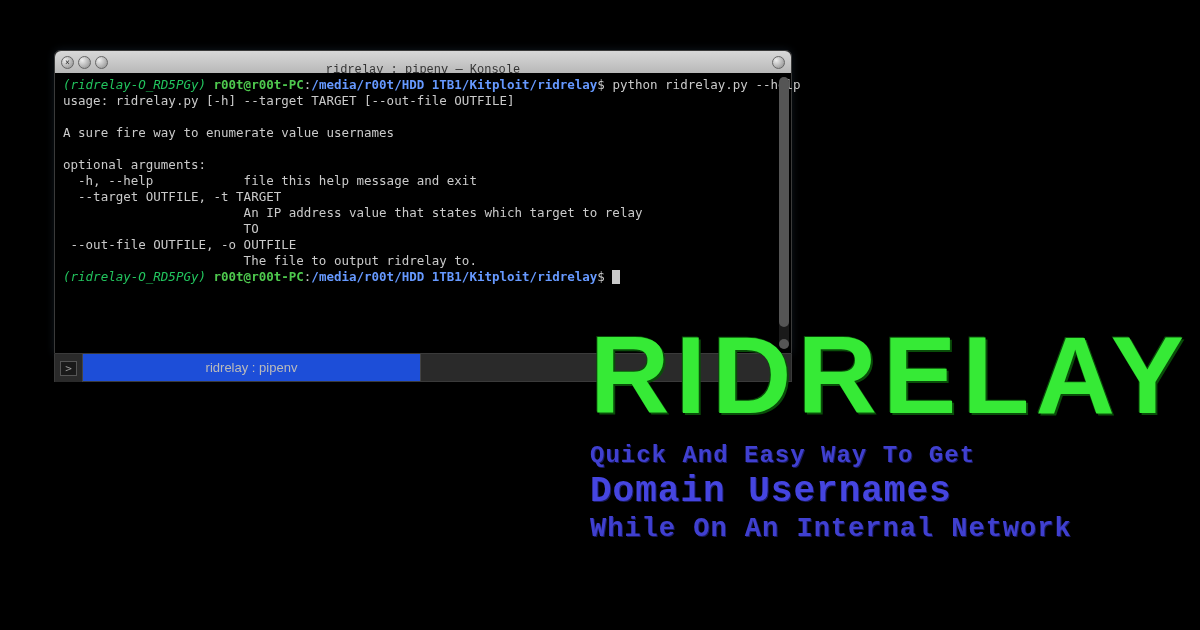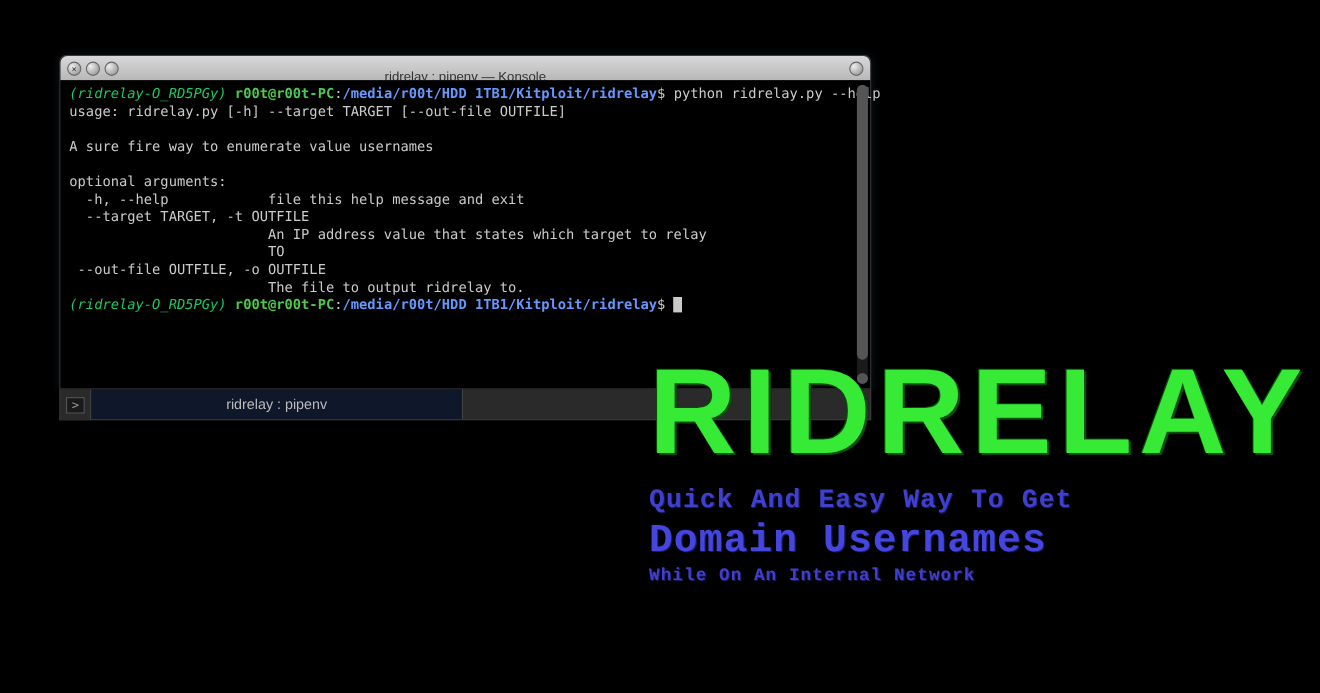--- a/index.html
+++ b/index.html
@@ -45,21 +45,21 @@
       align-items: center;
       justify-content: center;
       color: #333;
     }
     .titlebar-text {
       position: absolute;
       left: 50%;
       transform: translateX(-50%);
       font-size: 12px;
       color: #333;
-      font-family: Liberation Sans, sans-serif;
+      font-family: Liberation Mono, monospace;
       margin-top: 16px;
     }
     .right-btn {
       position: absolute;
       right: 6px;
       width: 13px;
       height: 13px;
       border-radius: 50%;
       background: radial-gradient(circle at 30% 30%, #eee, #888);
       border: 1px solid #666;
@@ -141,21 +141,21 @@
       background: #1a1a1a;
     }
     .tab-label {
       flex: 0 0 338px;
       display: flex;
       align-items: center;
       justify-content: center;
       color: #bbb;
       font-size: 13px;
       font-family: sans-serif;
-      background: #0f172a;
+      background: #1d4ed8;
       border-right: 1px solid #444;
     }
     .tab-rest {
       flex: 1;
       background: #2a2a2a;
     }
     .promo {
       position: absolute;
       right: 50px;
       top: 320px;
@@ -185,21 +185,21 @@
       color: #4545e0;
       font-size: 36px;
       letter-spacing: 1px;
       font-weight: bold;
       margin-top: 2px;
       text-shadow: 1px 1px 0 #1a1a60;
     }
     .promo-bot {
       font-family: 'Courier New', monospace;
       color: #4040d0;
-      font-size: 16px;
+      font-size: 27px;
       letter-spacing: 1px;
       font-weight: bold;
       margin-top: 2px;
       text-shadow: 1px 1px 0 #1a1a60;
     }
   </style>
 </head>
 <body>
 
 <div class="terminal">
@@ -212,21 +212,21 @@
     <div class="titlebar-text">ridrelay : pipenv — Konsole</div>
     <div class="right-btn"></div>
   </div>
   <div class="term-body"><span class="venv">(ridrelay-O_RD5PGy) </span><span class="user">r00t@r00t-PC</span><span class="colon">:</span><span class="path">/media/r00t/HDD 1TB1/Kitploit/ridrelay</span><span class="dollar">$ </span><span class="cmd">python ridrelay.py --help</span>
 <span>usage: ridrelay.py [-h] --target TARGET [--out-file OUTFILE]</span>
 <span></span>
 <span>A sure fire way to enumerate value usernames</span>
 <span></span>
 <span>optional arguments:</span>
 <span>  -h, --help            file this help message and exit</span>
-<span>  --target TARGET, -t OUTFILE</span>
+<span>  --target OUTFILE, -t TARGET</span>
 <span>                        An IP address value that states which target to relay</span>
 <span>                        TO</span>
 <span> --out-file OUTFILE, -o OUTFILE</span>
 <span>                        The file to output ridrelay to.</span>
 <span class="venv">(ridrelay-O_RD5PGy) </span><span class="user">r00t@r00t-PC</span><span class="colon">:</span><span class="path">/media/r00t/HDD 1TB1/Kitploit/ridrelay</span><span class="dollar">$ </span><span class="cursor"></span>
     <div class="scrollbar">
       <div class="scroll-thumb"></div>
       <div class="scroll-stop"></div>
     </div>
   </div>

